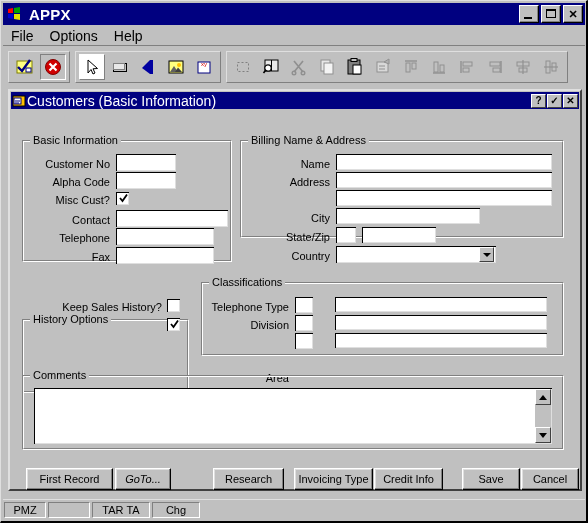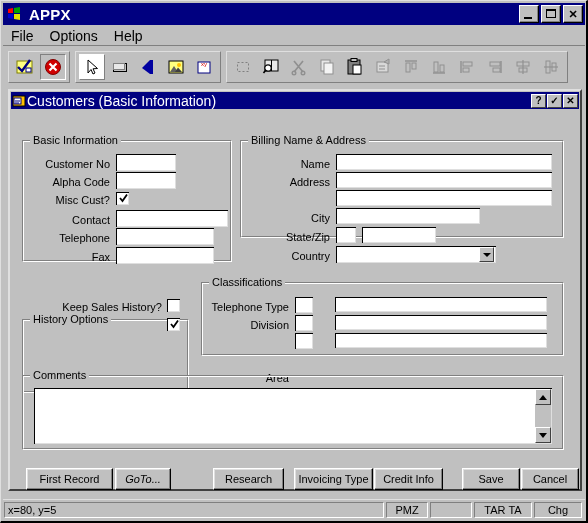--- a/index.html
+++ b/index.html
@@ -761,20 +761,19 @@
         <span>Save</span>
       </div>
       <div class="btn" style="left:511px; top:358px; width:58px; height:22px;">
         <span>Cancel</span>
       </div>
 
     </div>
   </div>
 
   <div class="statusbar">
-    <div class="sb-panel grow">x=80, y=5</div>
     <div class="sb-panel center" style="width:42px;">PMZ</div>
     <div class="sb-panel center" style="width:42px;"></div>
     <div class="sb-panel center" style="width:58px;">TAR TA</div>
     <div class="sb-panel center" style="width:48px;">Chg</div>
   </div>
 
 </div>
 
 </body></html>

